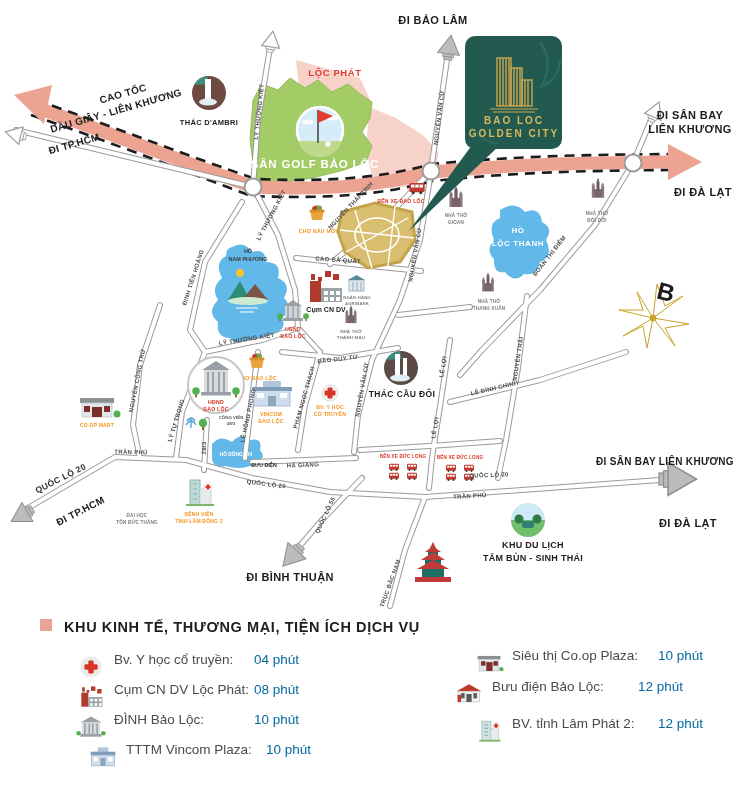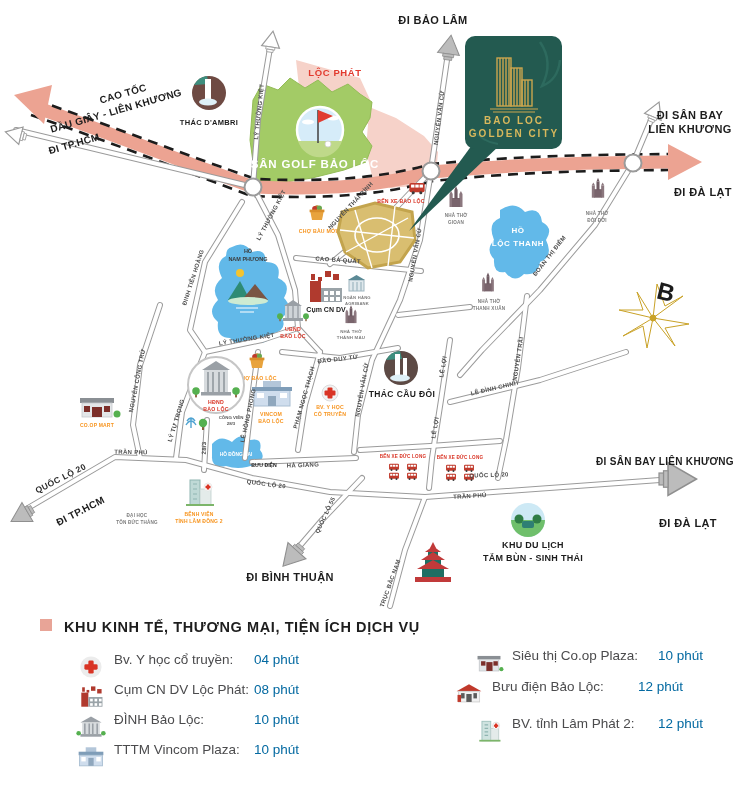--- a/index.html
+++ b/index.html
@@ -521,21 +521,21 @@
           <rect x="7" y="10" width="20" height="13" fill="#d7dbde"></rect>
           <path d="M10,11 v12 M15,11 v12 M19,11 v12 M24,11 v12" stroke="#9aa0a6" stroke-width="1.8"></path>
           <rect x="5" y="23" width="24" height="3" fill="#9aa0a6"></rect>
           <circle cx="3" cy="22" r="2.6" fill="#55B04F"></circle>
           <circle cx="31" cy="22" r="2.6" fill="#55B04F"></circle>
         </svg>
   </span>
   <span class="llabel">ĐÌNH Bảo Lộc:</span>
   <span class="ltime">10 phút</span>
 </div>
-<div class="lrow" style="left:68px;top:742px">
+<div class="lrow" style="left:80px;top:742px">
   <span class="lic">
     <svg width="30" height="30" viewBox="0 0 34 30">
           <rect x="11" y="4" width="12" height="6" fill="#b3c6d9"></rect>
           <rect x="3" y="9" width="28" height="4" fill="#7f9db8"></rect>
           <rect x="4" y="13" width="26" height="12" fill="#cfdded" stroke="#a9bed2"></rect>
           <rect x="14" y="16" width="6" height="9" fill="#8fa7bd"></rect>
           <rect x="6" y="15" width="5" height="5" fill="#fff"></rect>
           <rect x="23" y="15" width="5" height="5" fill="#fff"></rect>
         </svg>
   </span>

